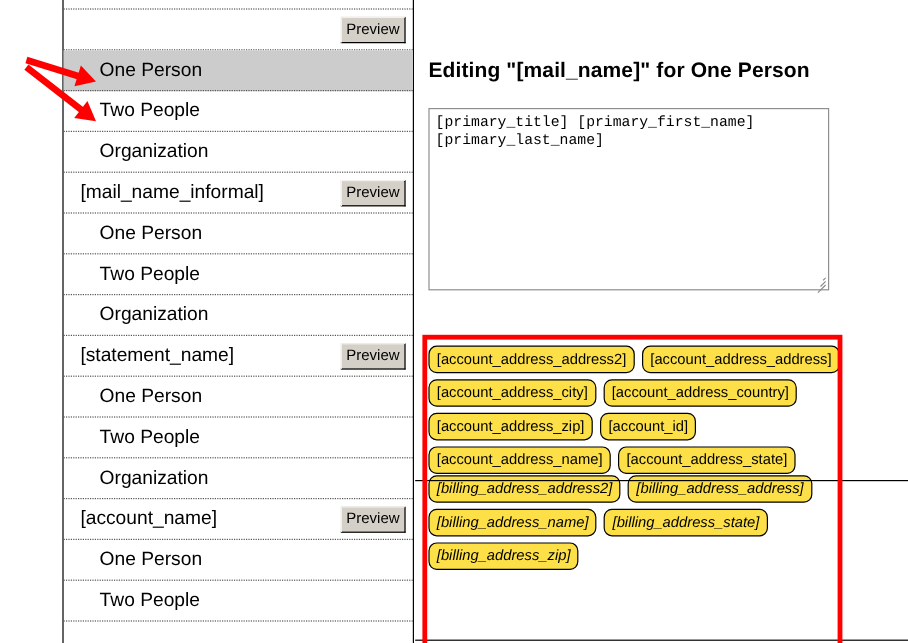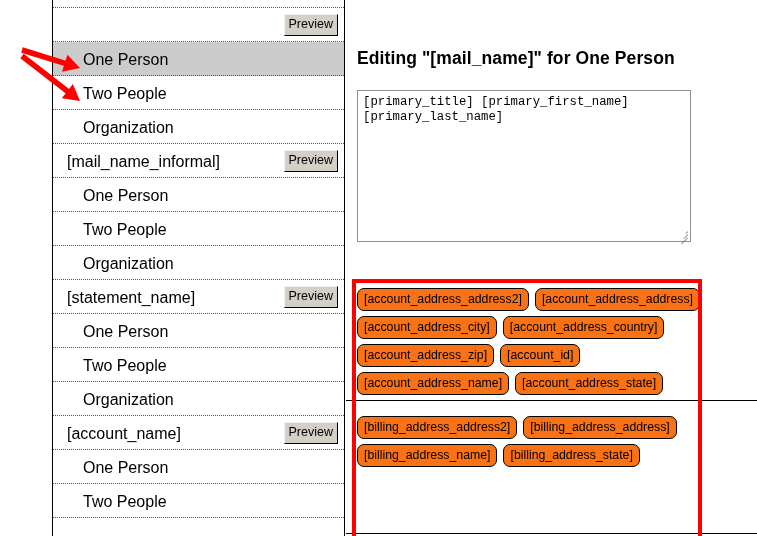--- a/index.html
+++ b/index.html
@@ -148,35 +148,35 @@
     z-index: 5;
   }
 
   
   .token-group {
     position: absolute;
     left: 0px;
     width: 346px;
   }
   #token-group-account { top: 288px; }
-  #token-group-billing { top: 416px; }
+  #token-group-billing { top: 396px; font-style: italic; }
 
   .token-rows {
     display: block;
   }
   .token-row {
     height: 28px;
     white-space: nowrap;
   }
   .token {
     display: inline-block;
     vertical-align: top;
     border: 1px solid #000;
     border-radius: 7px;
-    background: #f97316;
+    background: #fde047;
     color: #000;
     font-family: "Liberation Sans", sans-serif;
     font-size: 12.3px;
     line-height: 14px;
     padding: 3px 6px 4px 6px;
     margin: 0 6px 0 0;
     cursor: pointer;
     text-align: center;
   }
 
@@ -247,20 +247,21 @@
         <div class="token-row"><span class="token">[account_address_city]</span><span class="token">[account_address_country]</span></div>
         <div class="token-row"><span class="token">[account_address_zip]</span><span class="token">[account_id]</span></div>
         <div class="token-row"><span class="token">[account_address_name]</span><span class="token">[account_address_state]</span></div>
       </div>
   </div>
 
   <div class="token-group" id="token-group-billing">
     <div class="token-rows">
         <div class="token-row"><span class="token">[billing_address_address2]</span><span class="token">[billing_address_address]</span></div>
         <div class="token-row"><span class="token">[billing_address_name]</span><span class="token">[billing_address_state]</span></div>
+        <div class="token-row"><span class="token">[billing_address_zip]</span></div>
       </div>
   </div>
 </div>
 
 <div class="h-divider" id="divider-mid"></div>
 <div class="h-divider" id="divider-bottom"></div>
 
 <svg id="annotation-arrows" viewBox="0 0 757 536" width="757" height="536" xmlns="http://www.w3.org/2000/svg">
   <g id="arrow-layer">
       <line x1="22" y1="50" x2="67.58416622145391" y2="64.14681020665812" stroke="#ff0000" stroke-width="5.5" stroke-linecap="butt"></line>

